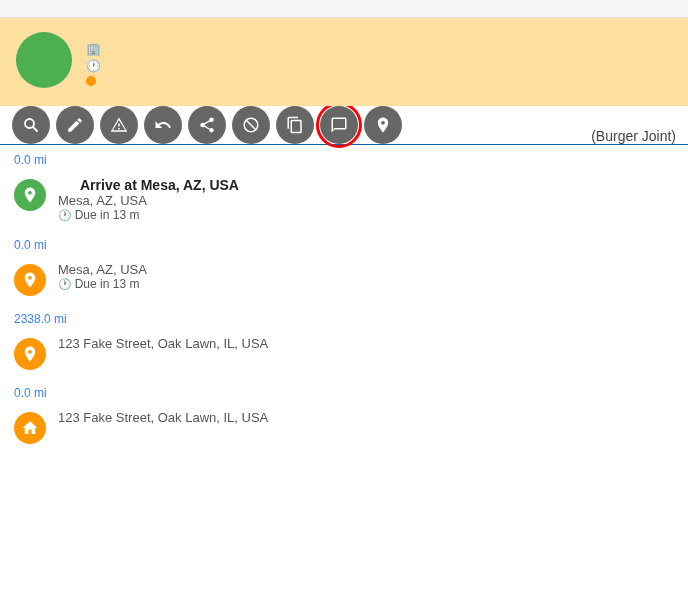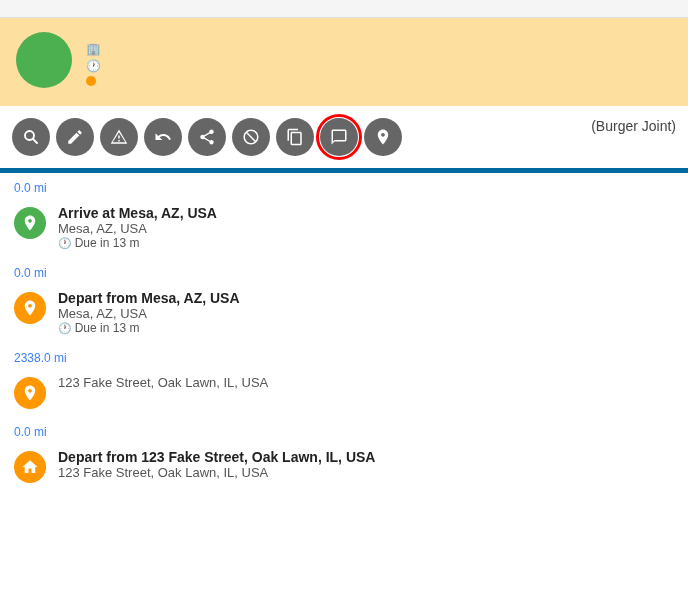--- a/index.html
+++ b/index.html
@@ -89,24 +89,24 @@
       background: none;
       border: none;
       cursor: pointer;
       font-size: 22px;
       color: #444;
     }
 
     
     .toolbar {
       display: flex;
-      align-items: flex-start;
-      padding: 12px 12px;
+      align-items: flex-end;
+      padding: 0 12px;
       gap: 6px;
-      border-bottom: 5px solid #0369a1;
+      border-bottom: 1px solid #0369a1;
       background: #fff;
     }
     .tool-btn {
       width: 38px;
       height: 38px;
       border-radius: 50%;
       background: #666;
       border: none;
       cursor: pointer;
       display: flex;
@@ -152,20 +152,21 @@
       margin-top: 2px;
     }
     .route-icon.green { background: #4CAF50; }
     .route-icon.orange { background: #FF9800; }
     .route-icon.home { background: #FF9800; }
     .route-text {}
     .route-title {
       font-size: 14px;
       font-weight: 700;
       color: #222;
+      margin-left: 22px;
     }
     .route-addr {
       font-size: 13px;
       color: #555;
     }
     .route-due {
       font-size: 12px;
       color: #555;
       display: flex;
       align-items: center;
@@ -277,21 +278,20 @@
       </div>
     </div>
     <div class="distance-label">0.0 mi</div>
     <div class="route-item">
       <div class="route-icon orange">
         <svg viewBox="0 0 24 24" width="18" height="18" fill="white">
           <path d="M12 2C8.13 2 5 5.13 5 9c0 5.25 7 13 7 13s7-7.75 7-13c0-3.87-3.13-7-7-7zm0 9.5c-1.38 0-2.5-1.12-2.5-2.5s1.12-2.5 2.5-2.5 2.5 1.12 2.5 2.5-1.12 2.5-2.5 2.5z"></path>
         </svg>
       </div>
       <div class="route-text">
-        <div class="route-title">Depart from Mesa, AZ, USA</div>
         <div class="route-addr">Mesa, AZ, USA</div>
         <div class="route-due"><span style="font-size:11px;">🕐</span> Due in 13 m</div>
       </div>
     </div>
     <div class="distance-label">2338.0 mi</div>
     <div class="route-item">
       <div class="route-icon orange">
         <svg viewBox="0 0 24 24" width="18" height="18" fill="white">
           <path d="M12 2C8.13 2 5 5.13 5 9c0 5.25 7 13 7 13s7-7.75 7-13c0-3.87-3.13-7-7-7zm0 9.5c-1.38 0-2.5-1.12-2.5-2.5s1.12-2.5 2.5-2.5 2.5 1.12 2.5 2.5-1.12 2.5-2.5 2.5z"></path>
         </svg>
@@ -301,17 +301,16 @@
       </div>
     </div>
     <div class="distance-label">0.0 mi</div>
     <div class="route-item">
       <div class="route-icon home">
         <svg viewBox="0 0 24 24" width="18" height="18" fill="white">
           <path d="M10 20v-6h4v6h5v-8h3L12 3 2 12h3v8z"></path>
         </svg>
       </div>
       <div class="route-text">
-        <div class="route-title">Depart from 123 Fake Street, Oak Lawn, IL, USA</div>
         <div class="route-addr">123 Fake Street, Oak Lawn, IL, USA</div>
       </div>
     </div>
   </div>
 
 </body></html>

